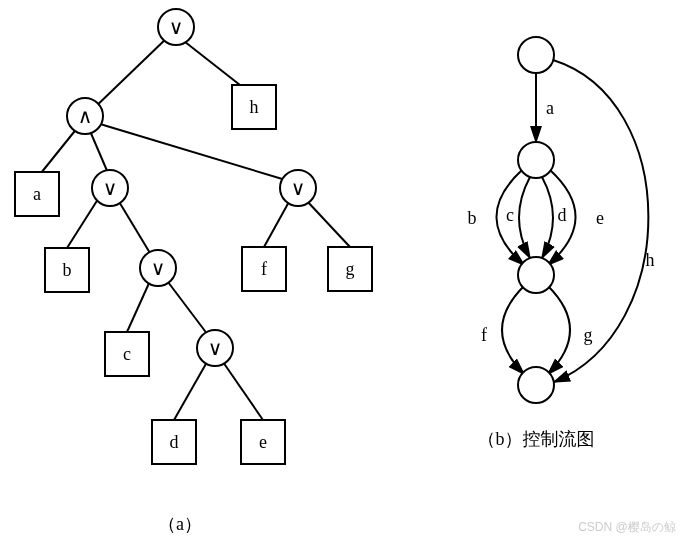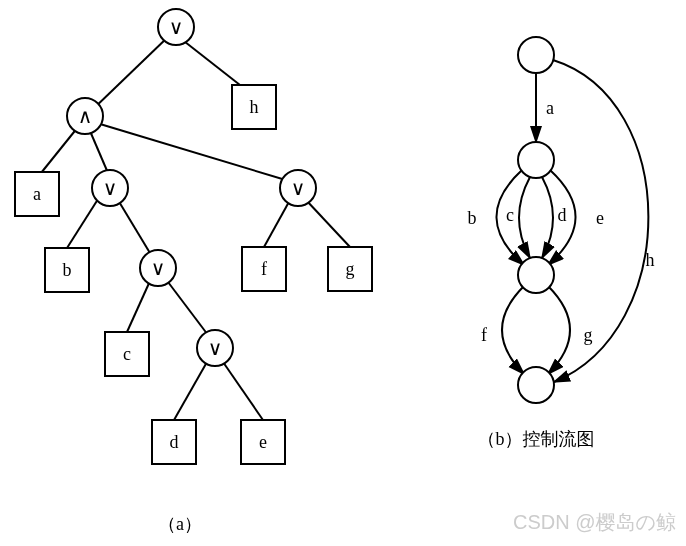--- a/index.html
+++ b/index.html
@@ -51,21 +51,21 @@
   }
   .caption {
     font-size: 18px;
     text-anchor: middle;
   }
   .watermark {
     position: absolute;
     right: 10px;
     bottom: 10px;
     color: #ccc;
-    font-size: 20px;
+    font-size: 12px;
     font-family: sans-serif;
   }
 </style>
 </head>
 <body>
 
 <svg width="686" height="546">
   <defs>
     <marker id="arrow" markerWidth="10" markerHeight="10" refX="8" refY="3" orient="auto" markerUnits="strokeWidth">
       <path d="M0,0 L0,6 L9,3 z" fill="#000"></path>

